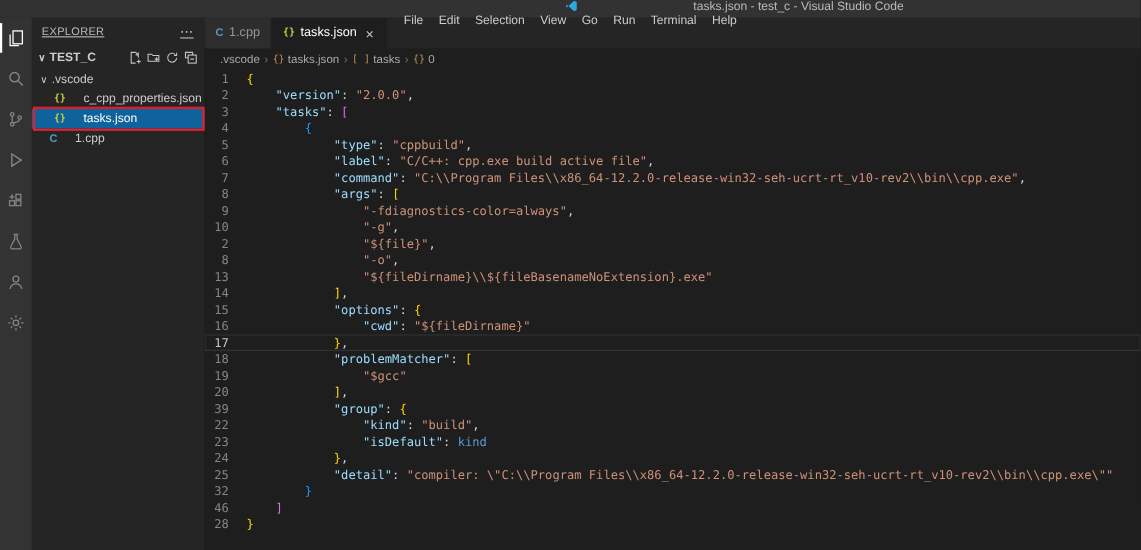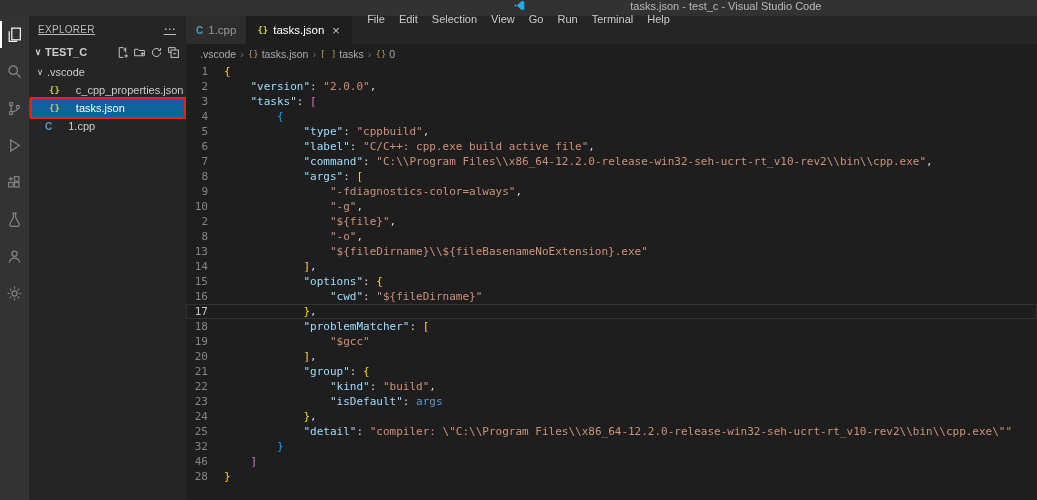--- a/index.html
+++ b/index.html
@@ -255,23 +255,23 @@
           <div class="code-line"><span class="ln">2</span><span class="code-text"><span class="tok-p">                </span><span class="tok-s">"${file}"</span><span class="tok-p">,</span></span></div>
           <div class="code-line"><span class="ln">8</span><span class="code-text"><span class="tok-p">                </span><span class="tok-s">"-o"</span><span class="tok-p">,</span></span></div>
           <div class="code-line"><span class="ln">13</span><span class="code-text"><span class="tok-p">                </span><span class="tok-s">"${fileDirname}\\${fileBasenameNoExtension}.exe"</span></span></div>
           <div class="code-line"><span class="ln">14</span><span class="code-text"><span class="tok-p">            </span><span class="tok-b1">]</span><span class="tok-p">,</span></span></div>
           <div class="code-line"><span class="ln">15</span><span class="code-text"><span class="tok-p">            </span><span class="tok-k">"options"</span><span class="tok-p">: </span><span class="tok-b1">{</span></span></div>
           <div class="code-line"><span class="ln">16</span><span class="code-text"><span class="tok-p">                </span><span class="tok-k">"cwd"</span><span class="tok-p">: </span><span class="tok-s">"${fileDirname}"</span></span></div>
           <div class="code-line active"><span class="ln">17</span><span class="code-text"><span class="tok-p">            </span><span class="tok-b1">}</span><span class="tok-p">,</span></span></div>
           <div class="code-line"><span class="ln">18</span><span class="code-text"><span class="tok-p">            </span><span class="tok-k">"problemMatcher"</span><span class="tok-p">: </span><span class="tok-b1">[</span></span></div>
           <div class="code-line"><span class="ln">19</span><span class="code-text"><span class="tok-p">                </span><span class="tok-s">"$gcc"</span></span></div>
           <div class="code-line"><span class="ln">20</span><span class="code-text"><span class="tok-p">            </span><span class="tok-b1">]</span><span class="tok-p">,</span></span></div>
-          <div class="code-line"><span class="ln">21</span><span class="code-text"><span class="tok-p">            </span><span class="tok-k">"group"</span><span class="tok-p">: </span><span class="tok-b1">{</span></span></div>
+          <div class="code-line"><span class="ln">39</span><span class="code-text"><span class="tok-p">            </span><span class="tok-k">"group"</span><span class="tok-p">: </span><span class="tok-b1">{</span></span></div>
           <div class="code-line"><span class="ln">22</span><span class="code-text"><span class="tok-p">                </span><span class="tok-k">"kind"</span><span class="tok-p">: </span><span class="tok-s">"build"</span><span class="tok-p">,</span></span></div>
-          <div class="code-line"><span class="ln">23</span><span class="code-text"><span class="tok-p">                </span><span class="tok-k">"isDefault"</span><span class="tok-p">: </span><span class="tok-kw">args</span></span></div>
+          <div class="code-line"><span class="ln">23</span><span class="code-text"><span class="tok-p">                </span><span class="tok-k">"isDefault"</span><span class="tok-p">: </span><span class="tok-kw">kind</span></span></div>
           <div class="code-line"><span class="ln">24</span><span class="code-text"><span class="tok-p">            </span><span class="tok-b1">}</span><span class="tok-p">,</span></span></div>
           <div class="code-line"><span class="ln">25</span><span class="code-text"><span class="tok-p">            </span><span class="tok-k">"detail"</span><span class="tok-p">: </span><span class="tok-s">"compiler: \"C:\\Program Files\\x86_64-12.2.0-release-win32-seh-ucrt-rt_v10-rev2\\bin\\cpp.exe\""</span></span></div>
           <div class="code-line"><span class="ln">32</span><span class="code-text"><span class="tok-p">        </span><span class="tok-b3">}</span></span></div>
           <div class="code-line"><span class="ln">46</span><span class="code-text"><span class="tok-p">    </span><span class="tok-b2">]</span></span></div>
           <div class="code-line"><span class="ln">28</span><span class="code-text"><span class="tok-b1">}</span></span></div>
         </div>
     </div>
 
   </div>
 </div>

